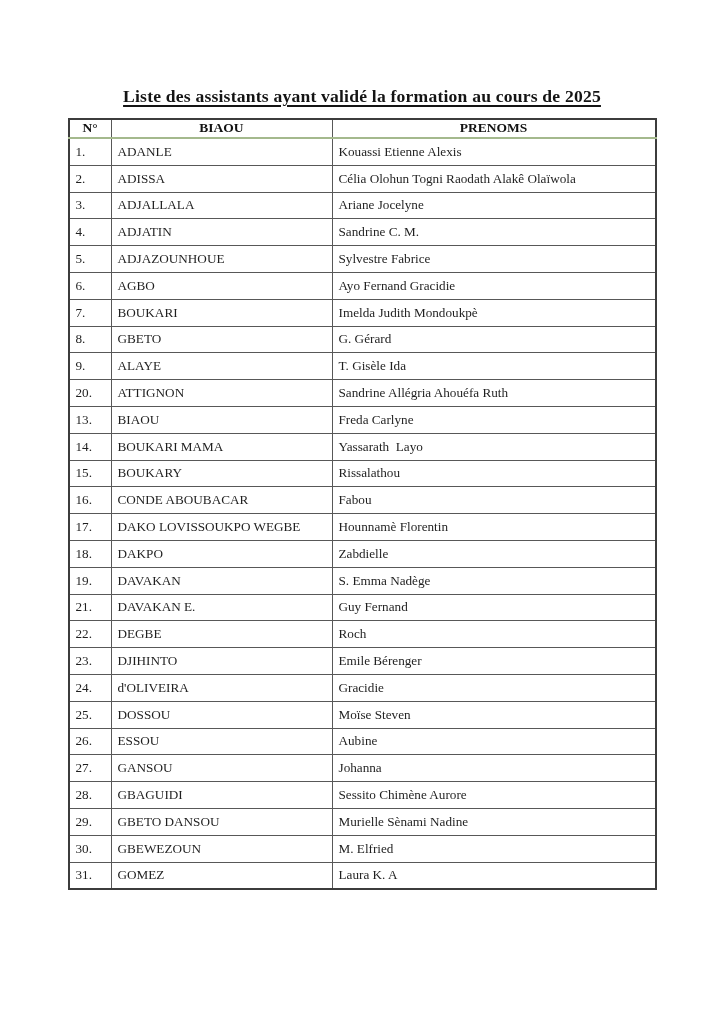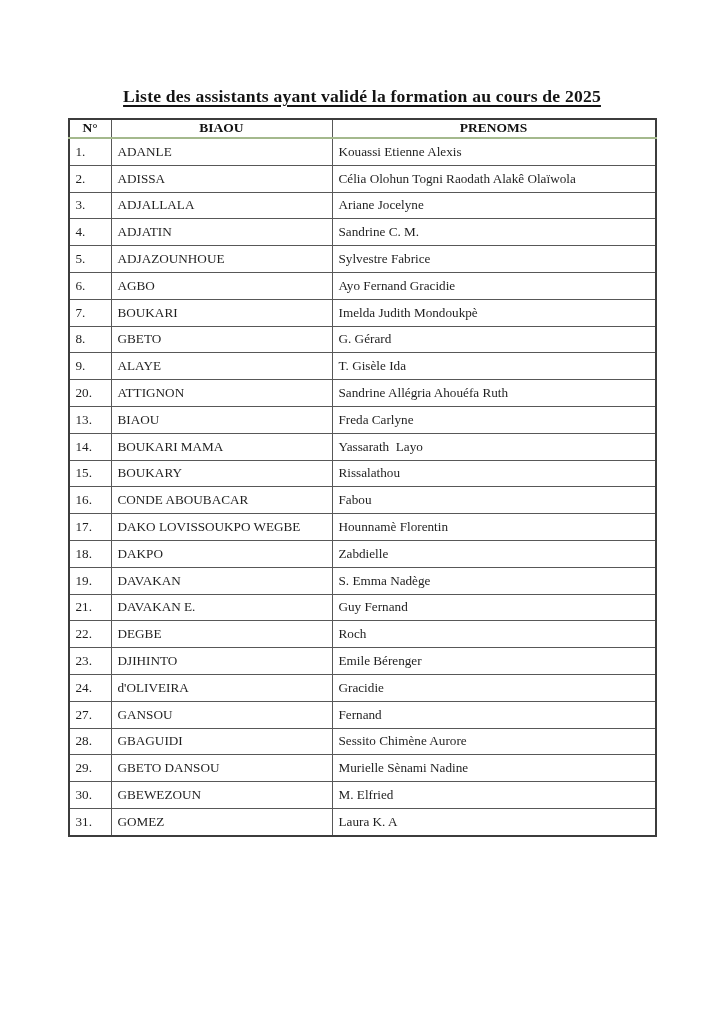--- a/index.html
+++ b/index.html
@@ -204,26 +204,36 @@
     <td class="col-nom">DJIHINTO</td>
     <td class="col-prenom">Emile Bérenger</td>
   </tr>
 
   <tr>
     <td class="col-num">24.</td>
     <td class="col-nom">d'OLIVEIRA</td>
     <td class="col-prenom">Gracidie</td>
   </tr>
 
-
+  <tr>
+    <td class="col-num">25.</td>
+    <td class="col-nom">DOSSOU</td>
+    <td class="col-prenom">Moïse Steven</td>
+  </tr>
+
+  <tr>
+    <td class="col-num">26.</td>
+    <td class="col-nom">ESSOU</td>
+    <td class="col-prenom">Aubine</td>
+  </tr>
 
   <tr>
     <td class="col-num">27.</td>
     <td class="col-nom">GANSOU</td>
-    <td class="col-prenom">Fernand</td>
+    <td class="col-prenom">Johanna</td>
   </tr>
 
   <tr>
     <td class="col-num">28.</td>
     <td class="col-nom">GBAGUIDI</td>
     <td class="col-prenom">Sessito Chimène Aurore</td>
   </tr>
 
   <tr>
     <td class="col-num">29.</td>

